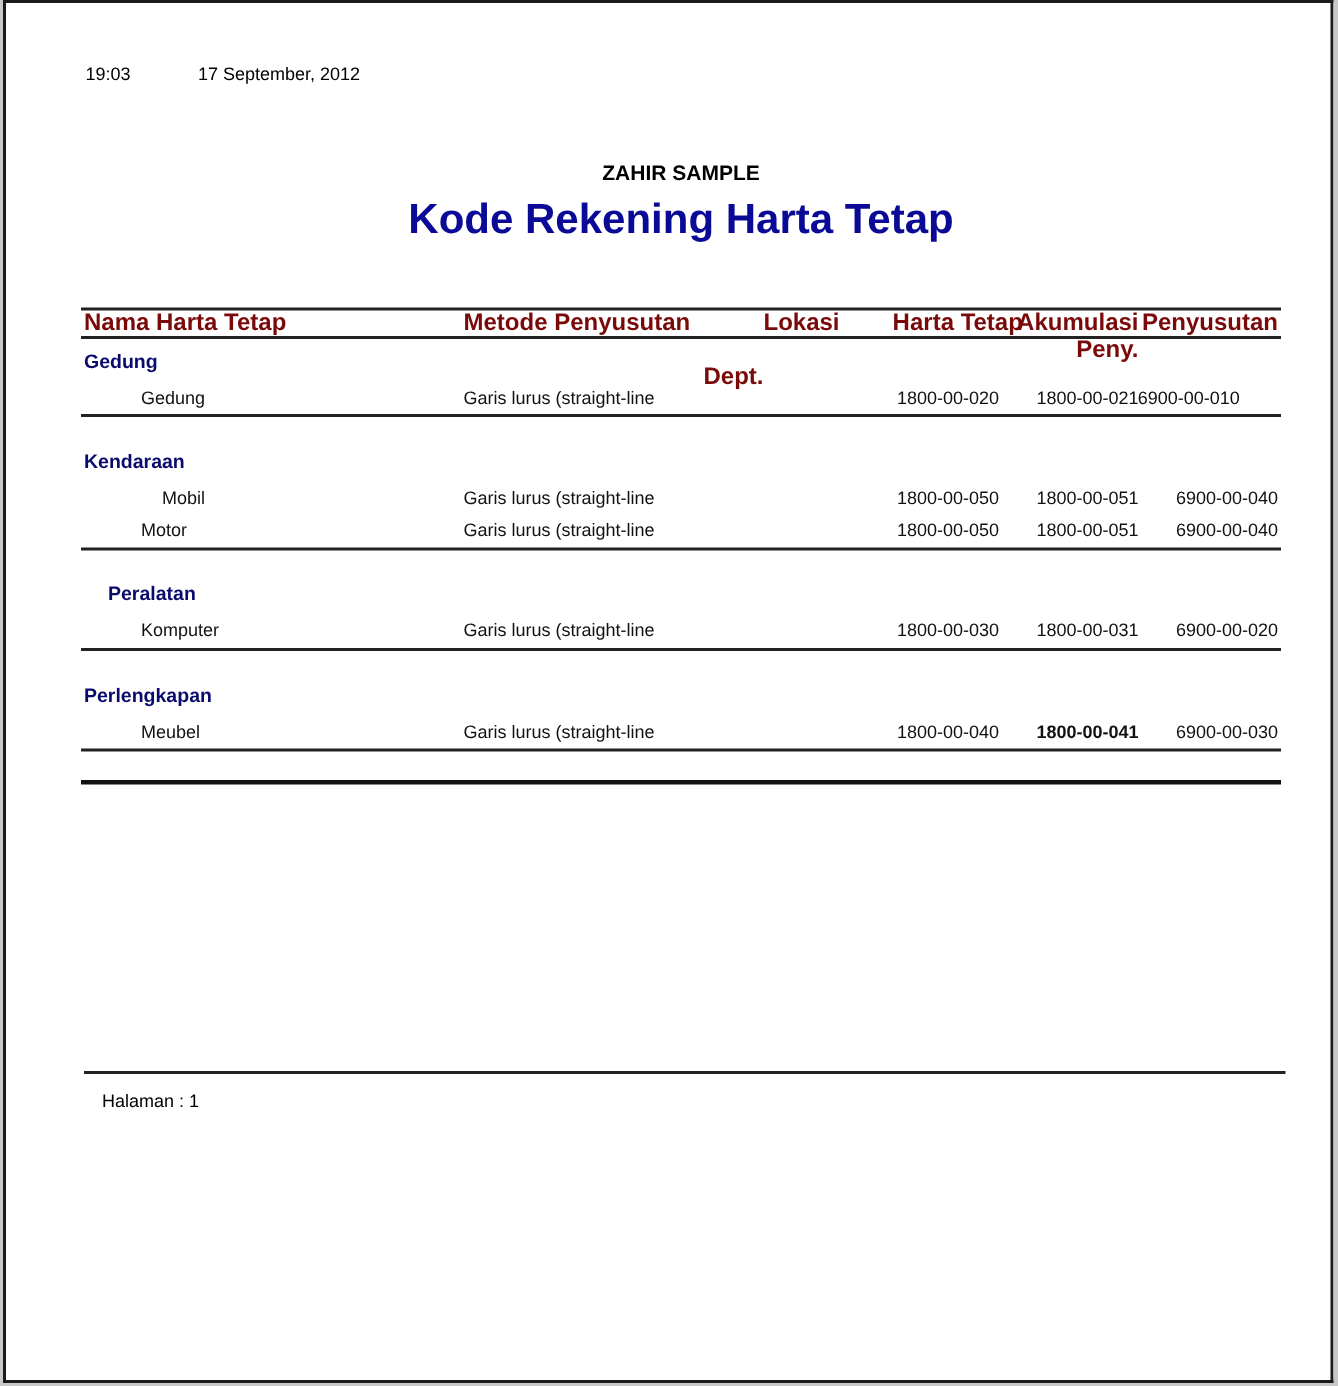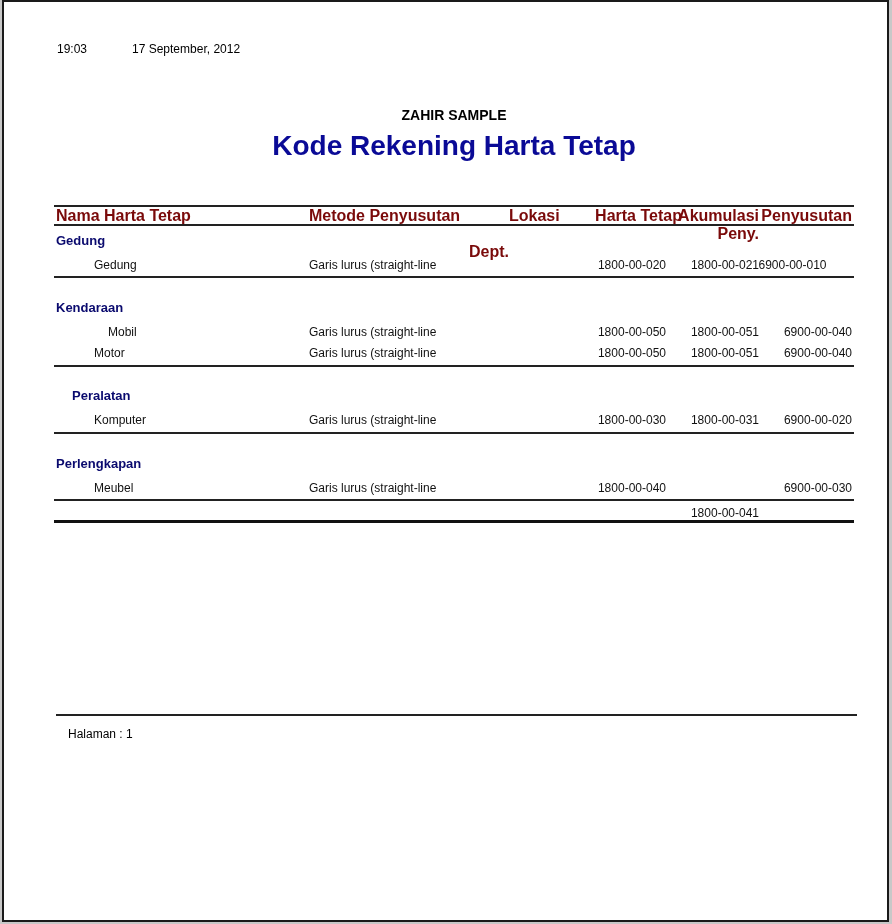--- a/index.html
+++ b/index.html
@@ -90,21 +90,21 @@
   <div class="cell r" style="left:660px;width:99px;top:413px;">1800-00-031</div>
   <div class="cell r" style="left:761px;width:91px;top:413px;text-align:right;">6900-00-020</div>
 </div>
 <div class="hline" style="top:432px;height:2px;"></div>
 
 <div class="grp" style="top:456px;">Perlengkapan</div>
 <div>
   <div class="cell" style="left:94px;top:481px;">Meubel</div>
   <div class="cell" style="left:309px;top:481px;">Garis lurus (straight-line</div>
   <div class="cell r" style="left:560px;width:106px;top:481px;">1800-00-040</div>
-  <div class="cell r" style="left:660px;width:99px;top:506px;">1800-00-041</div>
+  <div class="cell r" style="left:660px;width:99px;top:481px;font-weight:bold;">1800-00-041</div>
   <div class="cell r" style="left:761px;width:91px;top:481px;">6900-00-030</div>
 </div>
 <div class="hline" style="top:499px;height:2px;"></div>
 
 <div class="hline" style="top:520px;height:3px;background:#111;"></div>
 
 <div class="footer-line"></div>
 <div class="abs footer-text">Halaman : 1</div>
 
 </body></html>

